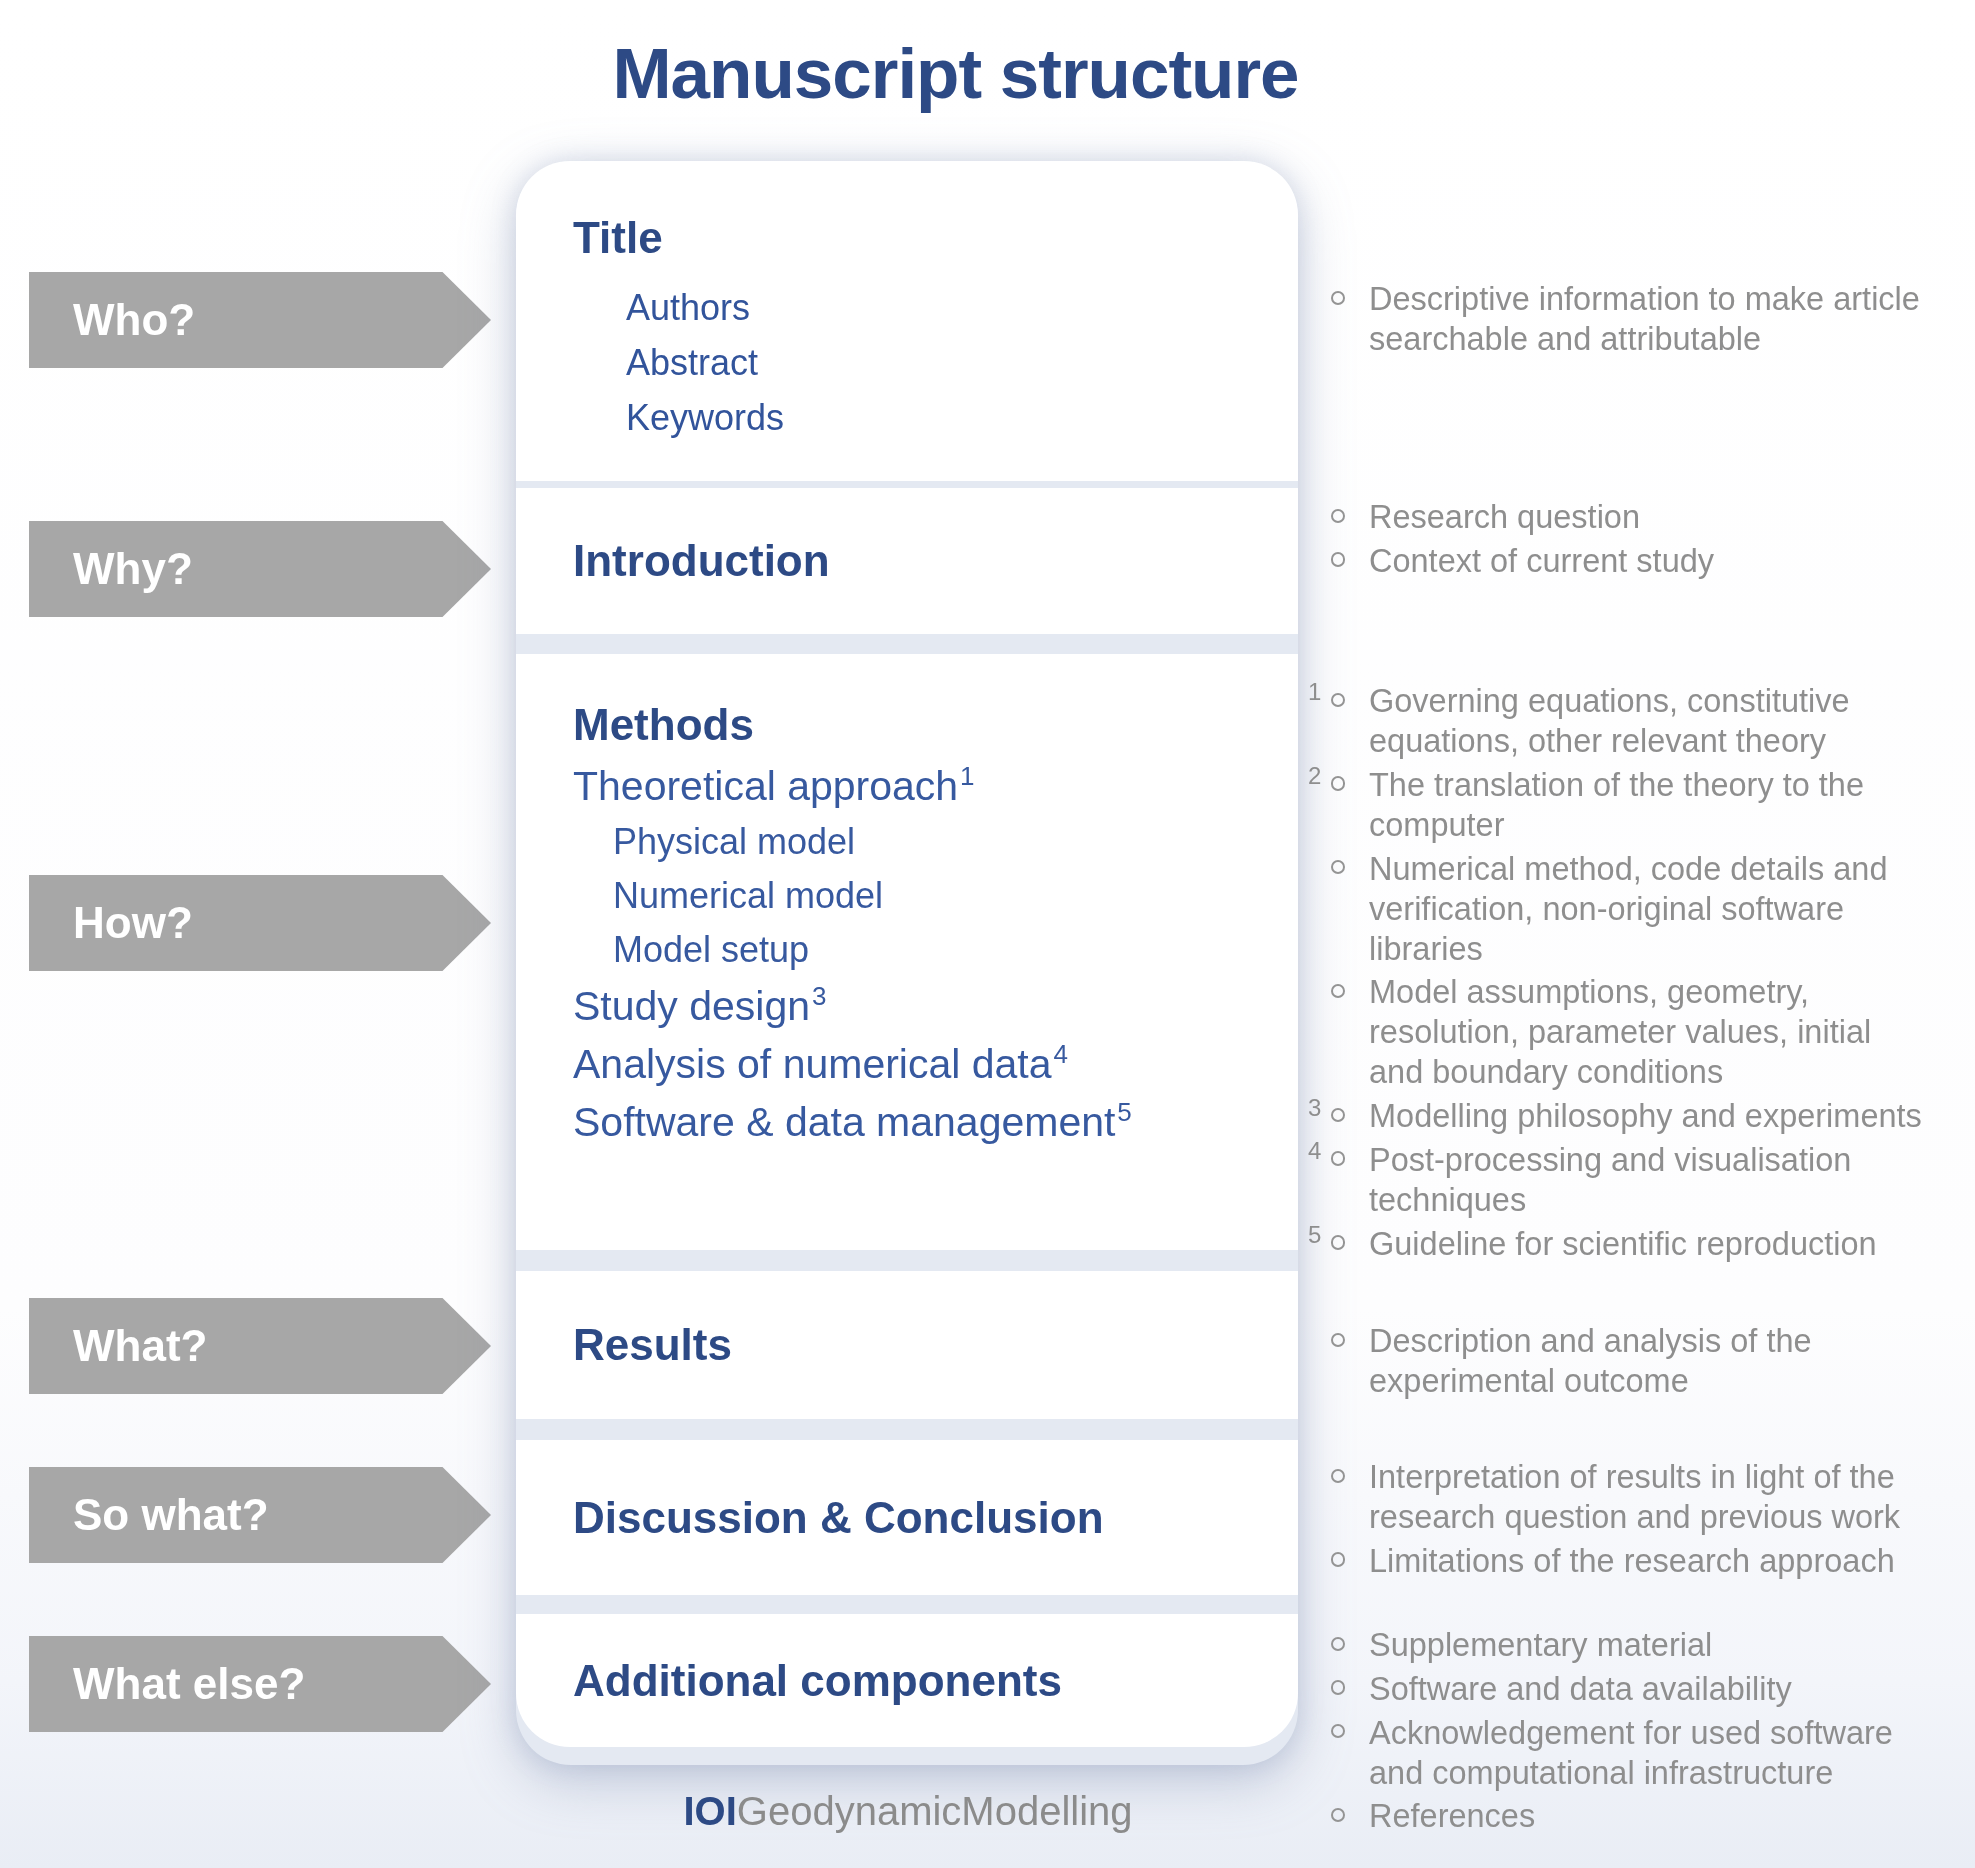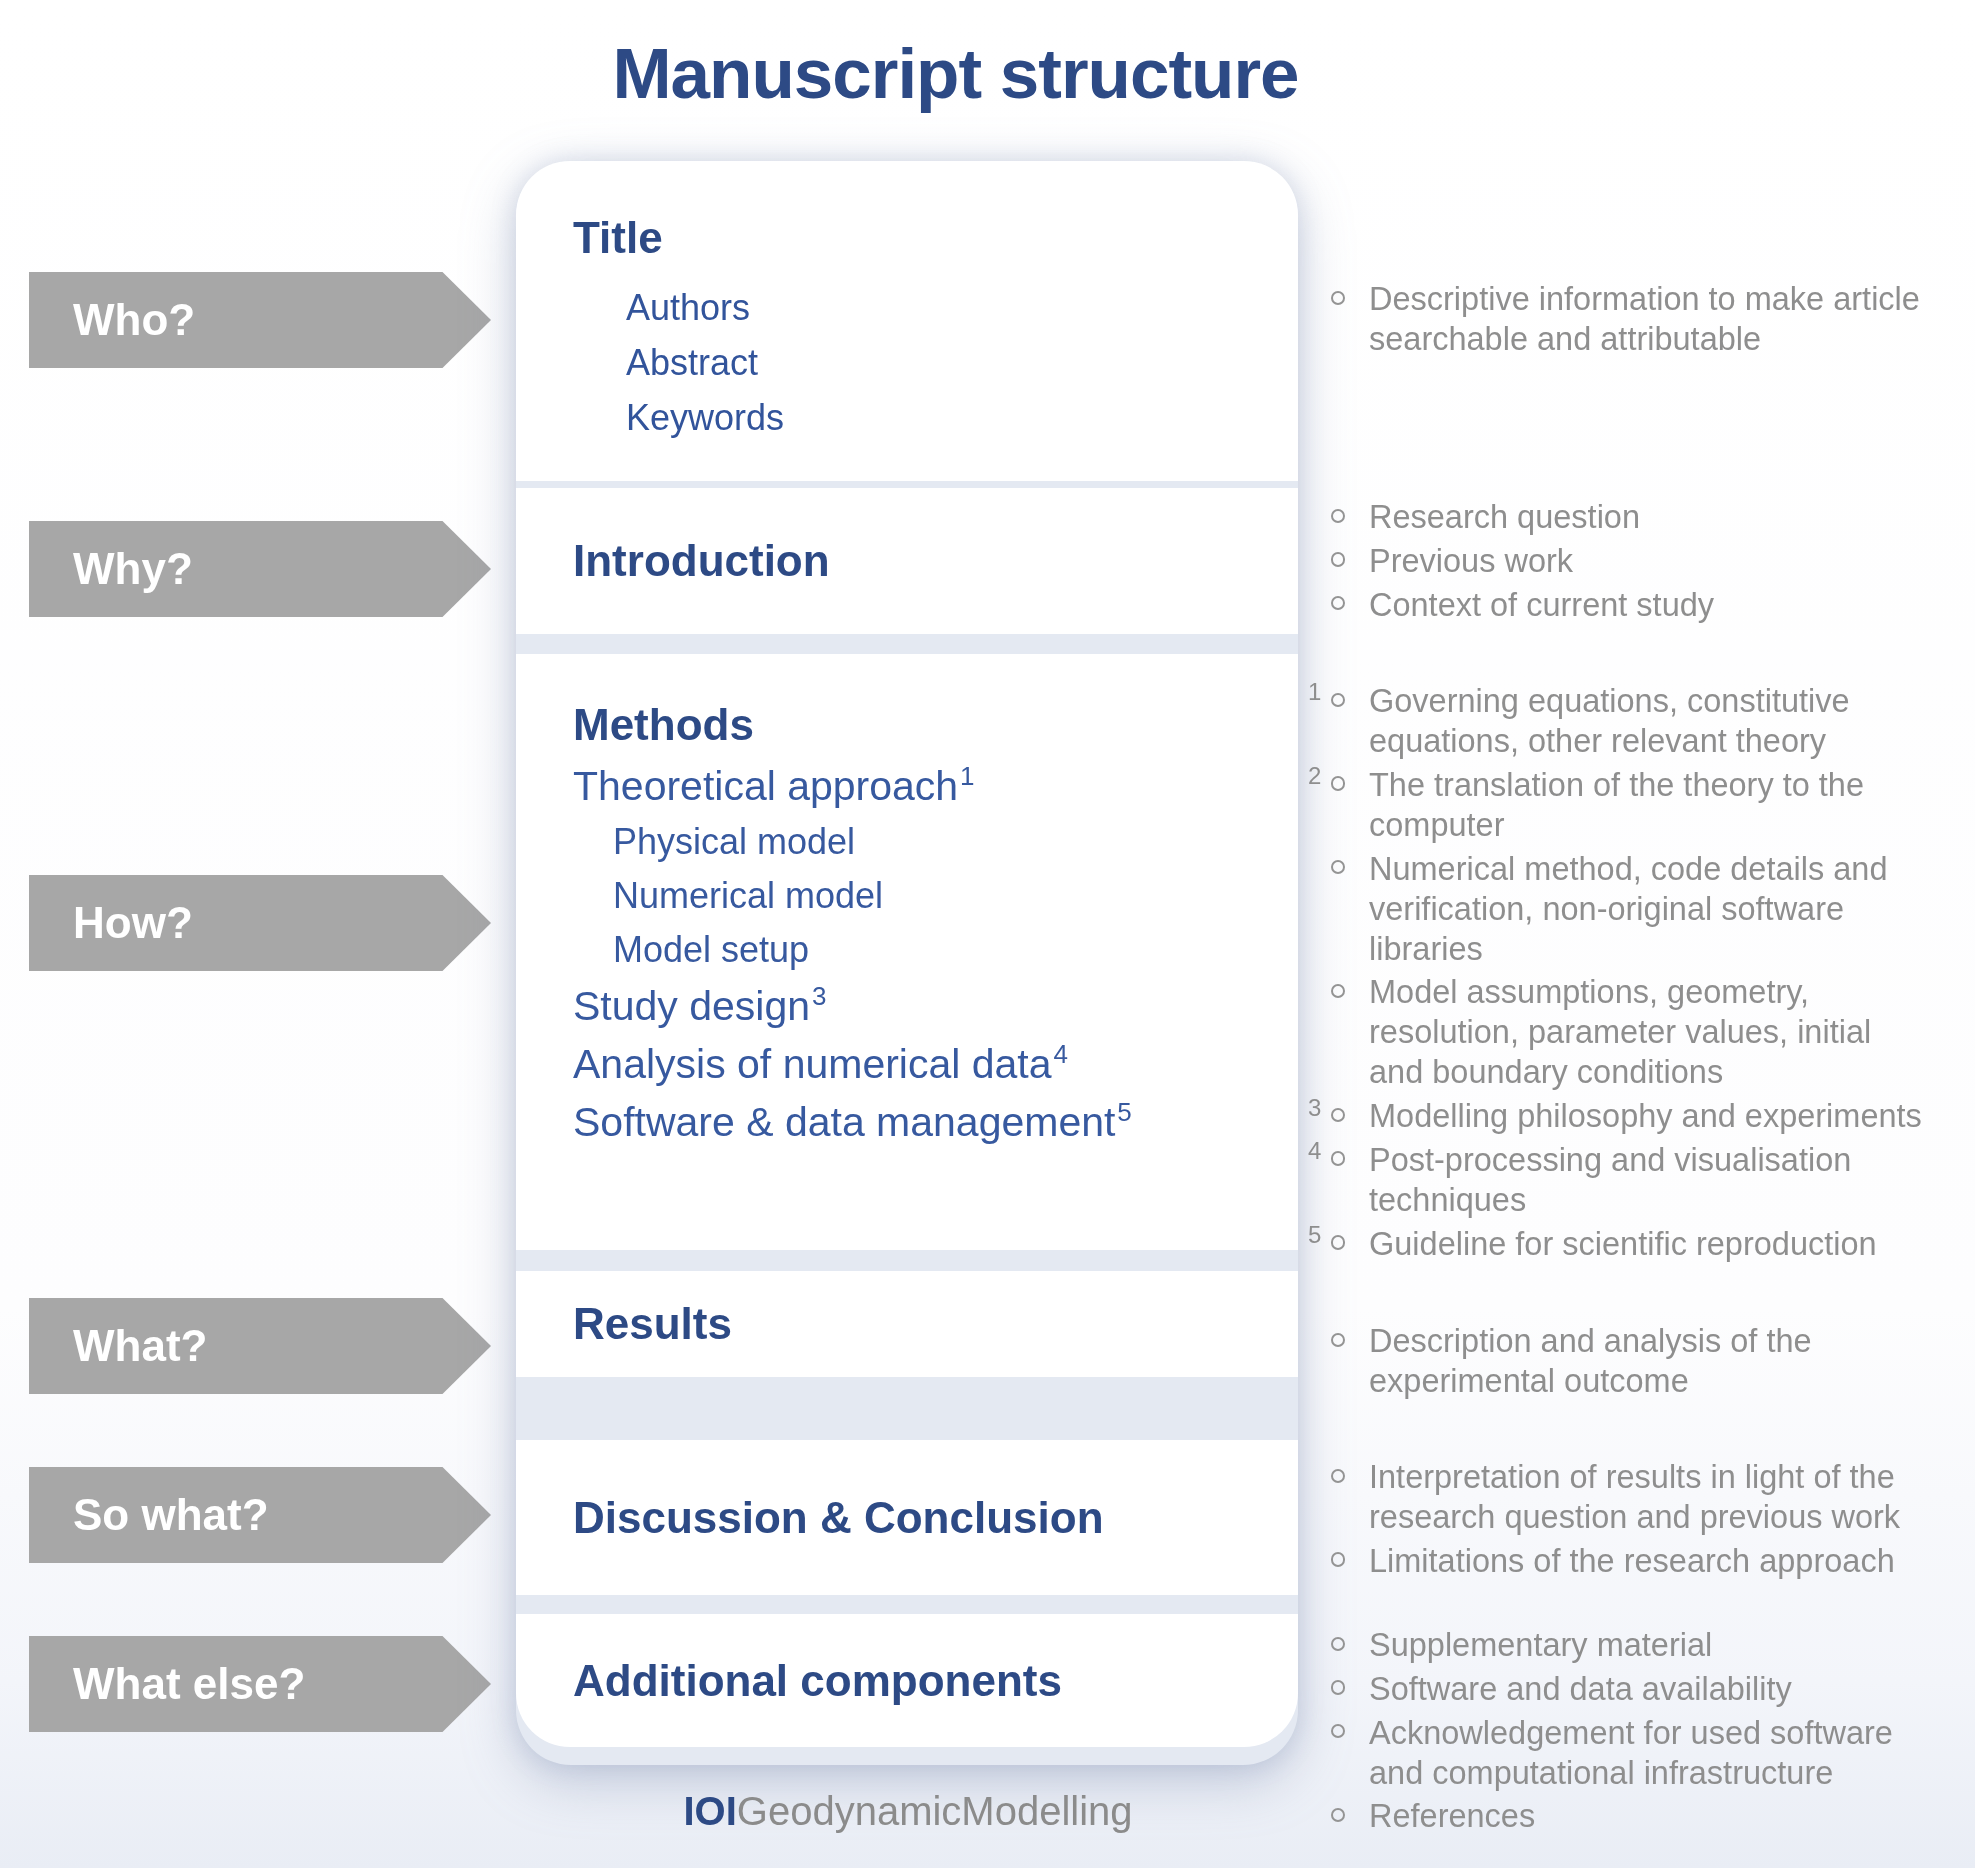--- a/index.html
+++ b/index.html
@@ -102,21 +102,21 @@
       <div class="mline lv1"><span>Theoretical approach</span><span class="msup">1</span></div>
       <div class="mline lv2"><span>Physical model</span></div>
       <div class="mline lv2"><span>Numerical model</span></div>
       <div class="mline lv2"><span>Model setup</span></div>
       <div class="mline lv1"><span>Study design</span><span class="msup">3</span></div>
       <div class="mline lv1"><span>Analysis of numerical data</span><span class="msup">4</span></div>
       <div class="mline lv1"><span>Software &amp; data management</span><span class="msup">5</span></div>
     </div>
   </div>
 
-  <div class="card card-center" style="top:1110px;height:106px">
+  <div class="card card-center" style="top:1110px;height:148px">
     <div class="card-header">Results</div>
   </div>
 
   <div class="card card-center" style="top:1279px;height:155px">
     <div class="card-header">Discussion &amp; Conclusion</div>
   </div>
 
   <div class="card card-center card-rounded-bottom" style="top:1453px;height:133px">
     <div class="card-header">Additional components</div>
   </div>
@@ -136,26 +136,20 @@
   <div class="note-item">
     <div class="note-bullet">
         <span></span>
       </div>
     <div class="note-text">Research question</div>
   </div>
   <div class="note-item">
     <div class="note-bullet">
         <span></span>
       </div>
-    <div class="note-text">Previous work</div>
-  </div>
-  <div class="note-item">
-    <div class="note-bullet">
-        <span></span>
-      </div>
     <div class="note-text">Context of current study</div>
   </div>
 </div>
 
 <div class="note-group" style="top:681px">
   <div class="note-item">
     <span class="note-sup">1</span>
     <div class="note-bullet">
         <span></span>
       </div>

